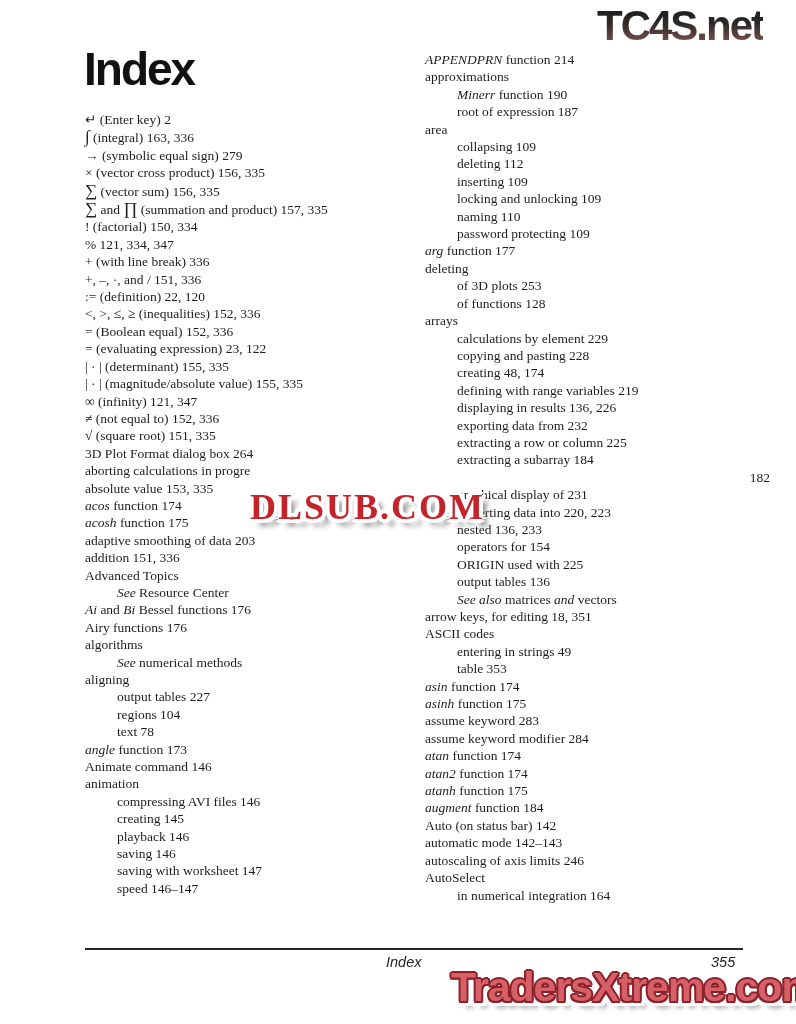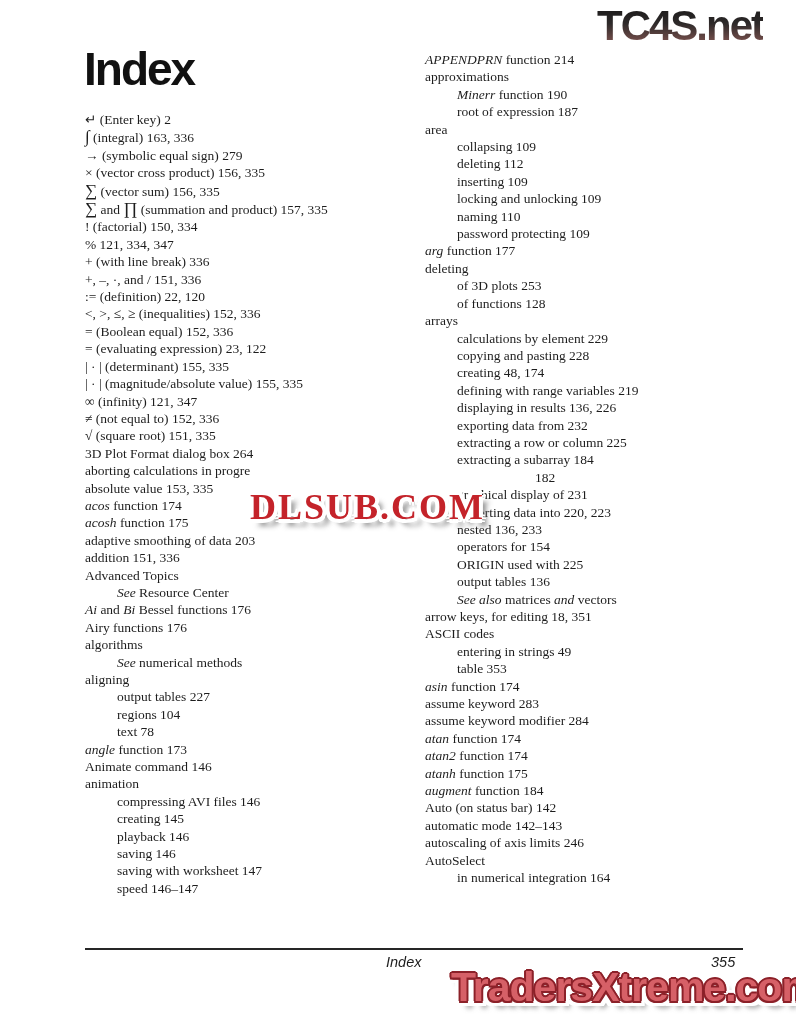--- a/index.html
+++ b/index.html
@@ -22,21 +22,21 @@
 
   .col { position:absolute; width:345px; }
   #col-left  { left:85px;  top:111px; }
   #col-right { left:425px; top:51px;  }
 
   .entry {
     font-size:13.5px; line-height:17.4px;
     white-space:nowrap;
   }
   .entry.indent-1 { padding-left:32px; }
-  .entry.indent-2 { padding-left:110px; }
+  .entry.indent-2 { padding-left:110px;text-align:right; }
   .em  { font-style:italic; }
   .sym { font-size:17px; line-height:17.4px; }
 
   
   .tc4s {
     position:absolute; left:597px; top:2px;
     font-family:"Liberation Sans", sans-serif;
     font-weight:bold; font-size:42px; letter-spacing:-2px;
     background:linear-gradient(180deg, #151515 0%, #2e2a2a 45%, #6c4a47 78%, #9c6f6a 100%);
     -webkit-background-clip:text; background-clip:text;
@@ -169,20 +169,21 @@
       <div class="entry indent-1">nested 136, 233</div>
       <div class="entry indent-1">operators for 154</div>
       <div class="entry indent-1">ORIGIN used with 225</div>
       <div class="entry indent-1">output tables 136</div>
       <div class="entry indent-1"><span class="em">See also</span> matrices <span class="em">and</span> vectors</div>
       <div class="entry">arrow keys, for editing 18, 351</div>
       <div class="entry">ASCII codes</div>
       <div class="entry indent-1">entering in strings 49</div>
       <div class="entry indent-1">table 353</div>
       <div class="entry"><span class="em">asin</span> function 174</div>
+      <div class="entry"><span class="em">asinh</span> function 175</div>
       <div class="entry">assume keyword 283</div>
       <div class="entry">assume keyword modifier 284</div>
       <div class="entry"><span class="em">atan</span> function 174</div>
       <div class="entry"><span class="em">atan2</span> function 174</div>
       <div class="entry"><span class="em">atanh</span> function 175</div>
       <div class="entry"><span class="em">augment</span> function 184</div>
       <div class="entry">Auto (on status bar) 142</div>
       <div class="entry">automatic mode 142–143</div>
       <div class="entry">autoscaling of axis limits 246</div>
       <div class="entry">AutoSelect</div>

